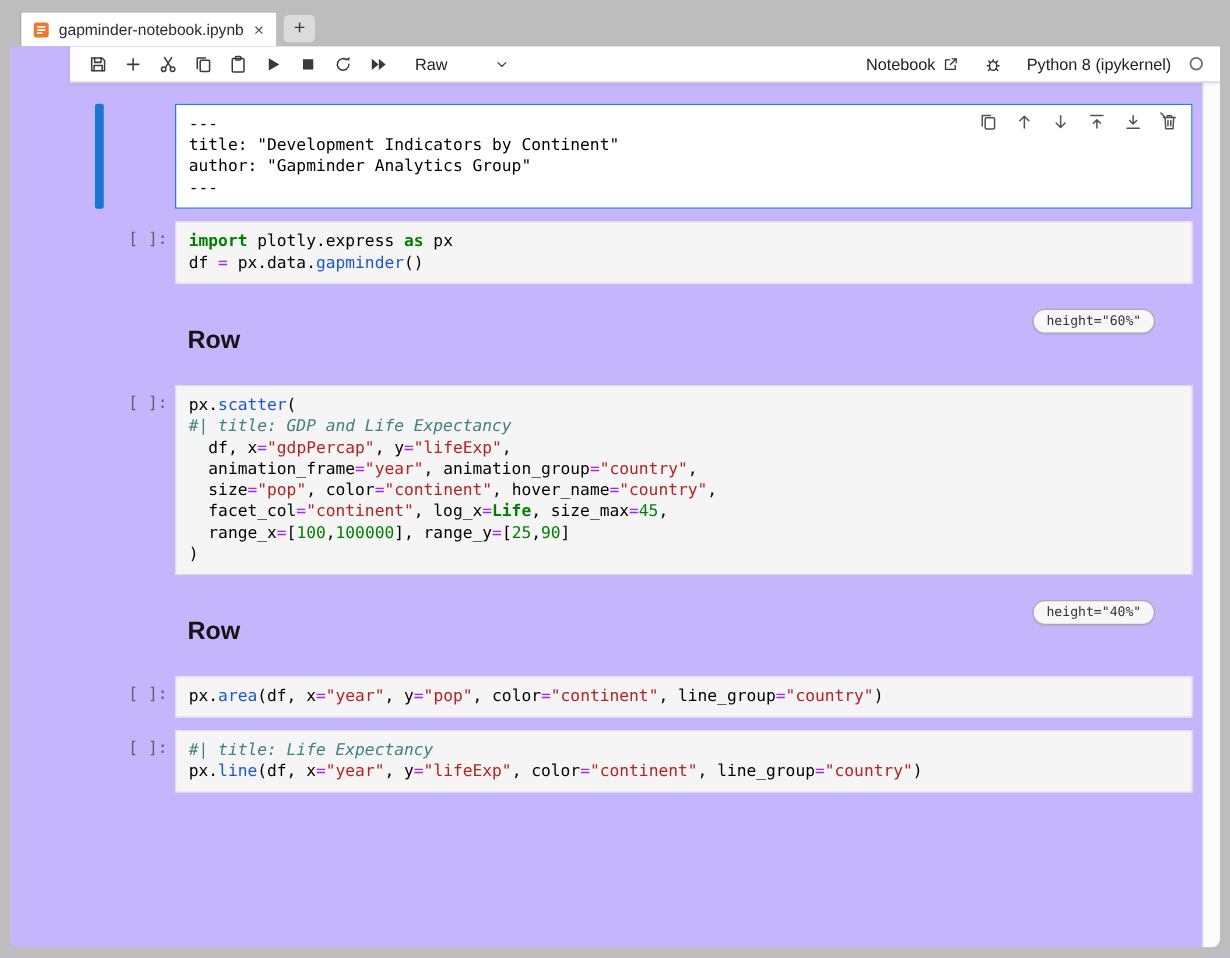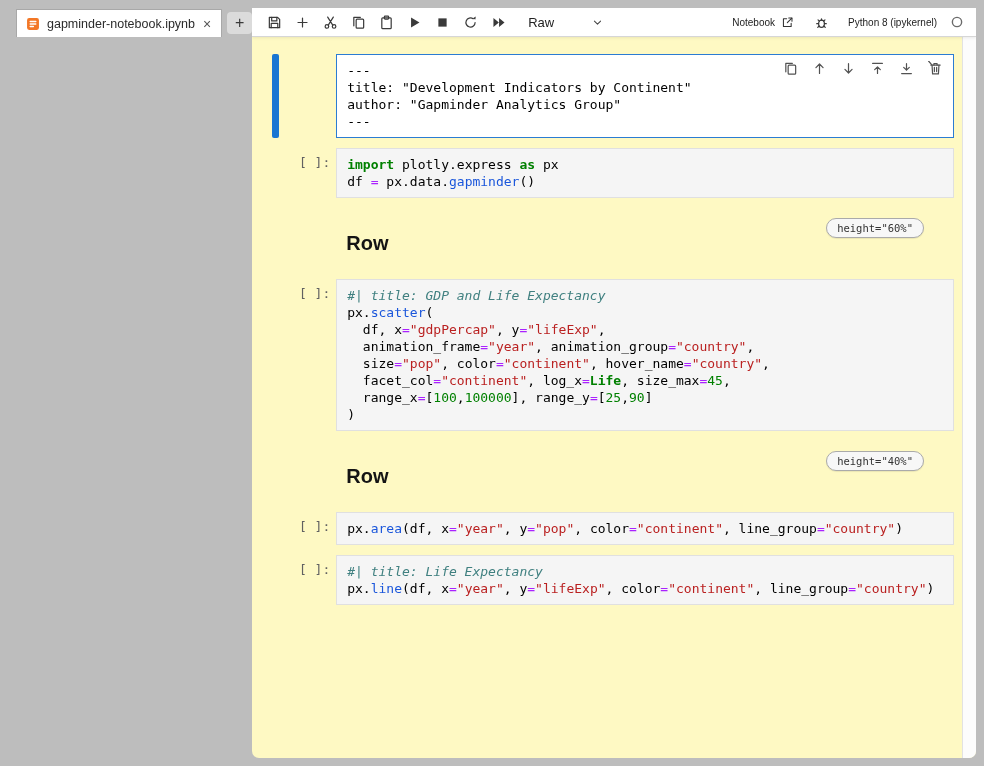--- a/index.html
+++ b/index.html
@@ -2,53 +2,53 @@
 <html><head>
 <meta charset="utf-8">
 <style>
   * { margin:0; padding:0; box-sizing:border-box; }
   html,body { width:984px; height:766px; }
   body {
     background:#bdbdbd;
     font-family:"Liberation Sans","DejaVu Sans",sans-serif;
     overflow:hidden; position:relative;
   }
-  .window { position:absolute; left:8px; top:8px; width:968px; height:750px; display:flex; flex-direction:row; }
+  .window { position:absolute; left:8px; top:8px; width:968px; height:750px; display:flex; flex-direction:column; }
 
   
   .tabbar { height:29px; flex:none; display:flex; align-items:flex-end; padding-left:8px; }
   .tab {
     height:28px; background:#fff; border:1px solid #a8a8a8; border-bottom:none;
     display:flex; align-items:center; gap:7px; padding:0 9px; font-size:12.5px; color:#2b2b2b;
   }
   .tab-icon svg { width:14px; height:14px; display:block; }
   .tab-close { font-size:14px; color:#555; line-height:1; padding:0 1px; cursor:default; }
   .newtab {
     width:25px; height:22px; margin:0 0 3px 5px; display:flex; align-items:center; justify-content:center;
     font-size:16px; color:#3a3a3a; background:rgba(255,255,255,0.45); border-radius:4px;
   }
 
   
-  .main { flex:1; background:#fef9c3; border-radius:0 0 7px 7px; overflow:hidden; display:flex; flex-direction:column; }
+  .main { flex:1; background:#c4b5fd; border-radius:0 0 7px 7px; overflow:hidden; display:flex; flex-direction:column;padding-left:48px; }
 
   
   .toolbar {
     height:29px; flex:none; background:#fff; border-bottom:1px solid #d6d6d6;
     box-shadow:0 1px 3px rgba(0,0,0,0.08); display:flex; align-items:center; padding:0 8px;
     position:relative; z-index:2;
   }
   .tb-btn { width:28px; height:24px; display:flex; align-items:center; justify-content:center; color:#3a3a3a; }
   .tb-btn svg { width:15px; height:15px; display:block; }
   .icon-stroke { fill:none; stroke:currentColor; stroke-width:1.3; stroke-linecap:round; stroke-linejoin:round; }
   .celltype {
     margin-left:10px; width:88px; display:flex; align-items:center; justify-content:space-between;
     font-size:13px; color:#222; padding:2px 6px;
   }
   .celltype svg { width:13px; height:13px; color:#444; }
-  .tb-right { margin-left:auto; display:flex; align-items:center; gap:13px; font-size:10px; color:#222; padding-right:4px; }
+  .tb-right { margin-left:auto; display:flex; align-items:center; gap:13px; font-size:13px; color:#222; padding-right:4px; }
   .nb-link { display:flex; align-items:center; gap:6px; }
   .nb-link svg { width:13px; height:13px; color:#333; }
   .kernel-status svg { width:14px; height:14px; color:#6b6b6b; display:block; }
 
   
   .content { flex:1; display:flex; overflow:hidden; }
   .notebook { flex:1; overflow:hidden; padding-top:12px; }
   .scroll-gutter { flex:none; width:14px; border-left:1px solid #e2e2e2; background:#fcfcfc; }
 
   .cell { display:flex; padding:5px 0; }
@@ -268,22 +268,22 @@
             <h2>Row</h2>
             <span class="badge">height="60%"</span>
           </div>
         </div>
 
         <div class="cell">
           <div class="collapser"></div>
           <div class="prompt">[ ]:</div>
           <div class="editor">
             <div class="code">
+                <div class="code-line"><span class="tok-pl">px.</span><span class="tok-fn">scatter</span><span class="tok-pl">(</span></div>
                 <div class="code-line"><span class="tok-cm">#| title: GDP and Life Expectancy</span></div>
-                <div class="code-line"><span class="tok-pl">px.</span><span class="tok-fn">scatter</span><span class="tok-pl">(</span></div>
                 <div class="code-line"><span class="tok-pl">  df, x</span><span class="tok-op">=</span><span class="tok-str">"gdpPercap"</span><span class="tok-pl">, y</span><span class="tok-op">=</span><span class="tok-str">"lifeExp"</span><span class="tok-pl">,</span></div>
                 <div class="code-line"><span class="tok-pl">  animation_frame</span><span class="tok-op">=</span><span class="tok-str">"year"</span><span class="tok-pl">, animation_group</span><span class="tok-op">=</span><span class="tok-str">"country"</span><span class="tok-pl">,</span></div>
                 <div class="code-line"><span class="tok-pl">  size</span><span class="tok-op">=</span><span class="tok-str">"pop"</span><span class="tok-pl">, color</span><span class="tok-op">=</span><span class="tok-str">"continent"</span><span class="tok-pl">, hover_name</span><span class="tok-op">=</span><span class="tok-str">"country"</span><span class="tok-pl">,</span></div>
                 <div class="code-line"><span class="tok-pl">  facet_col</span><span class="tok-op">=</span><span class="tok-str">"continent"</span><span class="tok-pl">, log_x</span><span class="tok-op">=</span><span class="tok-kw">Life</span><span class="tok-pl">, size_max</span><span class="tok-op">=</span><span class="tok-num">45</span><span class="tok-pl">,</span></div>
                 <div class="code-line"><span class="tok-pl">  range_x</span><span class="tok-op">=</span><span class="tok-pl">[</span><span class="tok-num">100</span><span class="tok-pl">,</span><span class="tok-num">100000</span><span class="tok-pl">]</span><span class="tok-pl">, range_y</span><span class="tok-op">=</span><span class="tok-pl">[</span><span class="tok-num">25</span><span class="tok-pl">,</span><span class="tok-num">90</span><span class="tok-pl">]</span></div>
                 <div class="code-line"><span class="tok-pl">)</span></div>
               </div>
           </div>
         </div>
 

